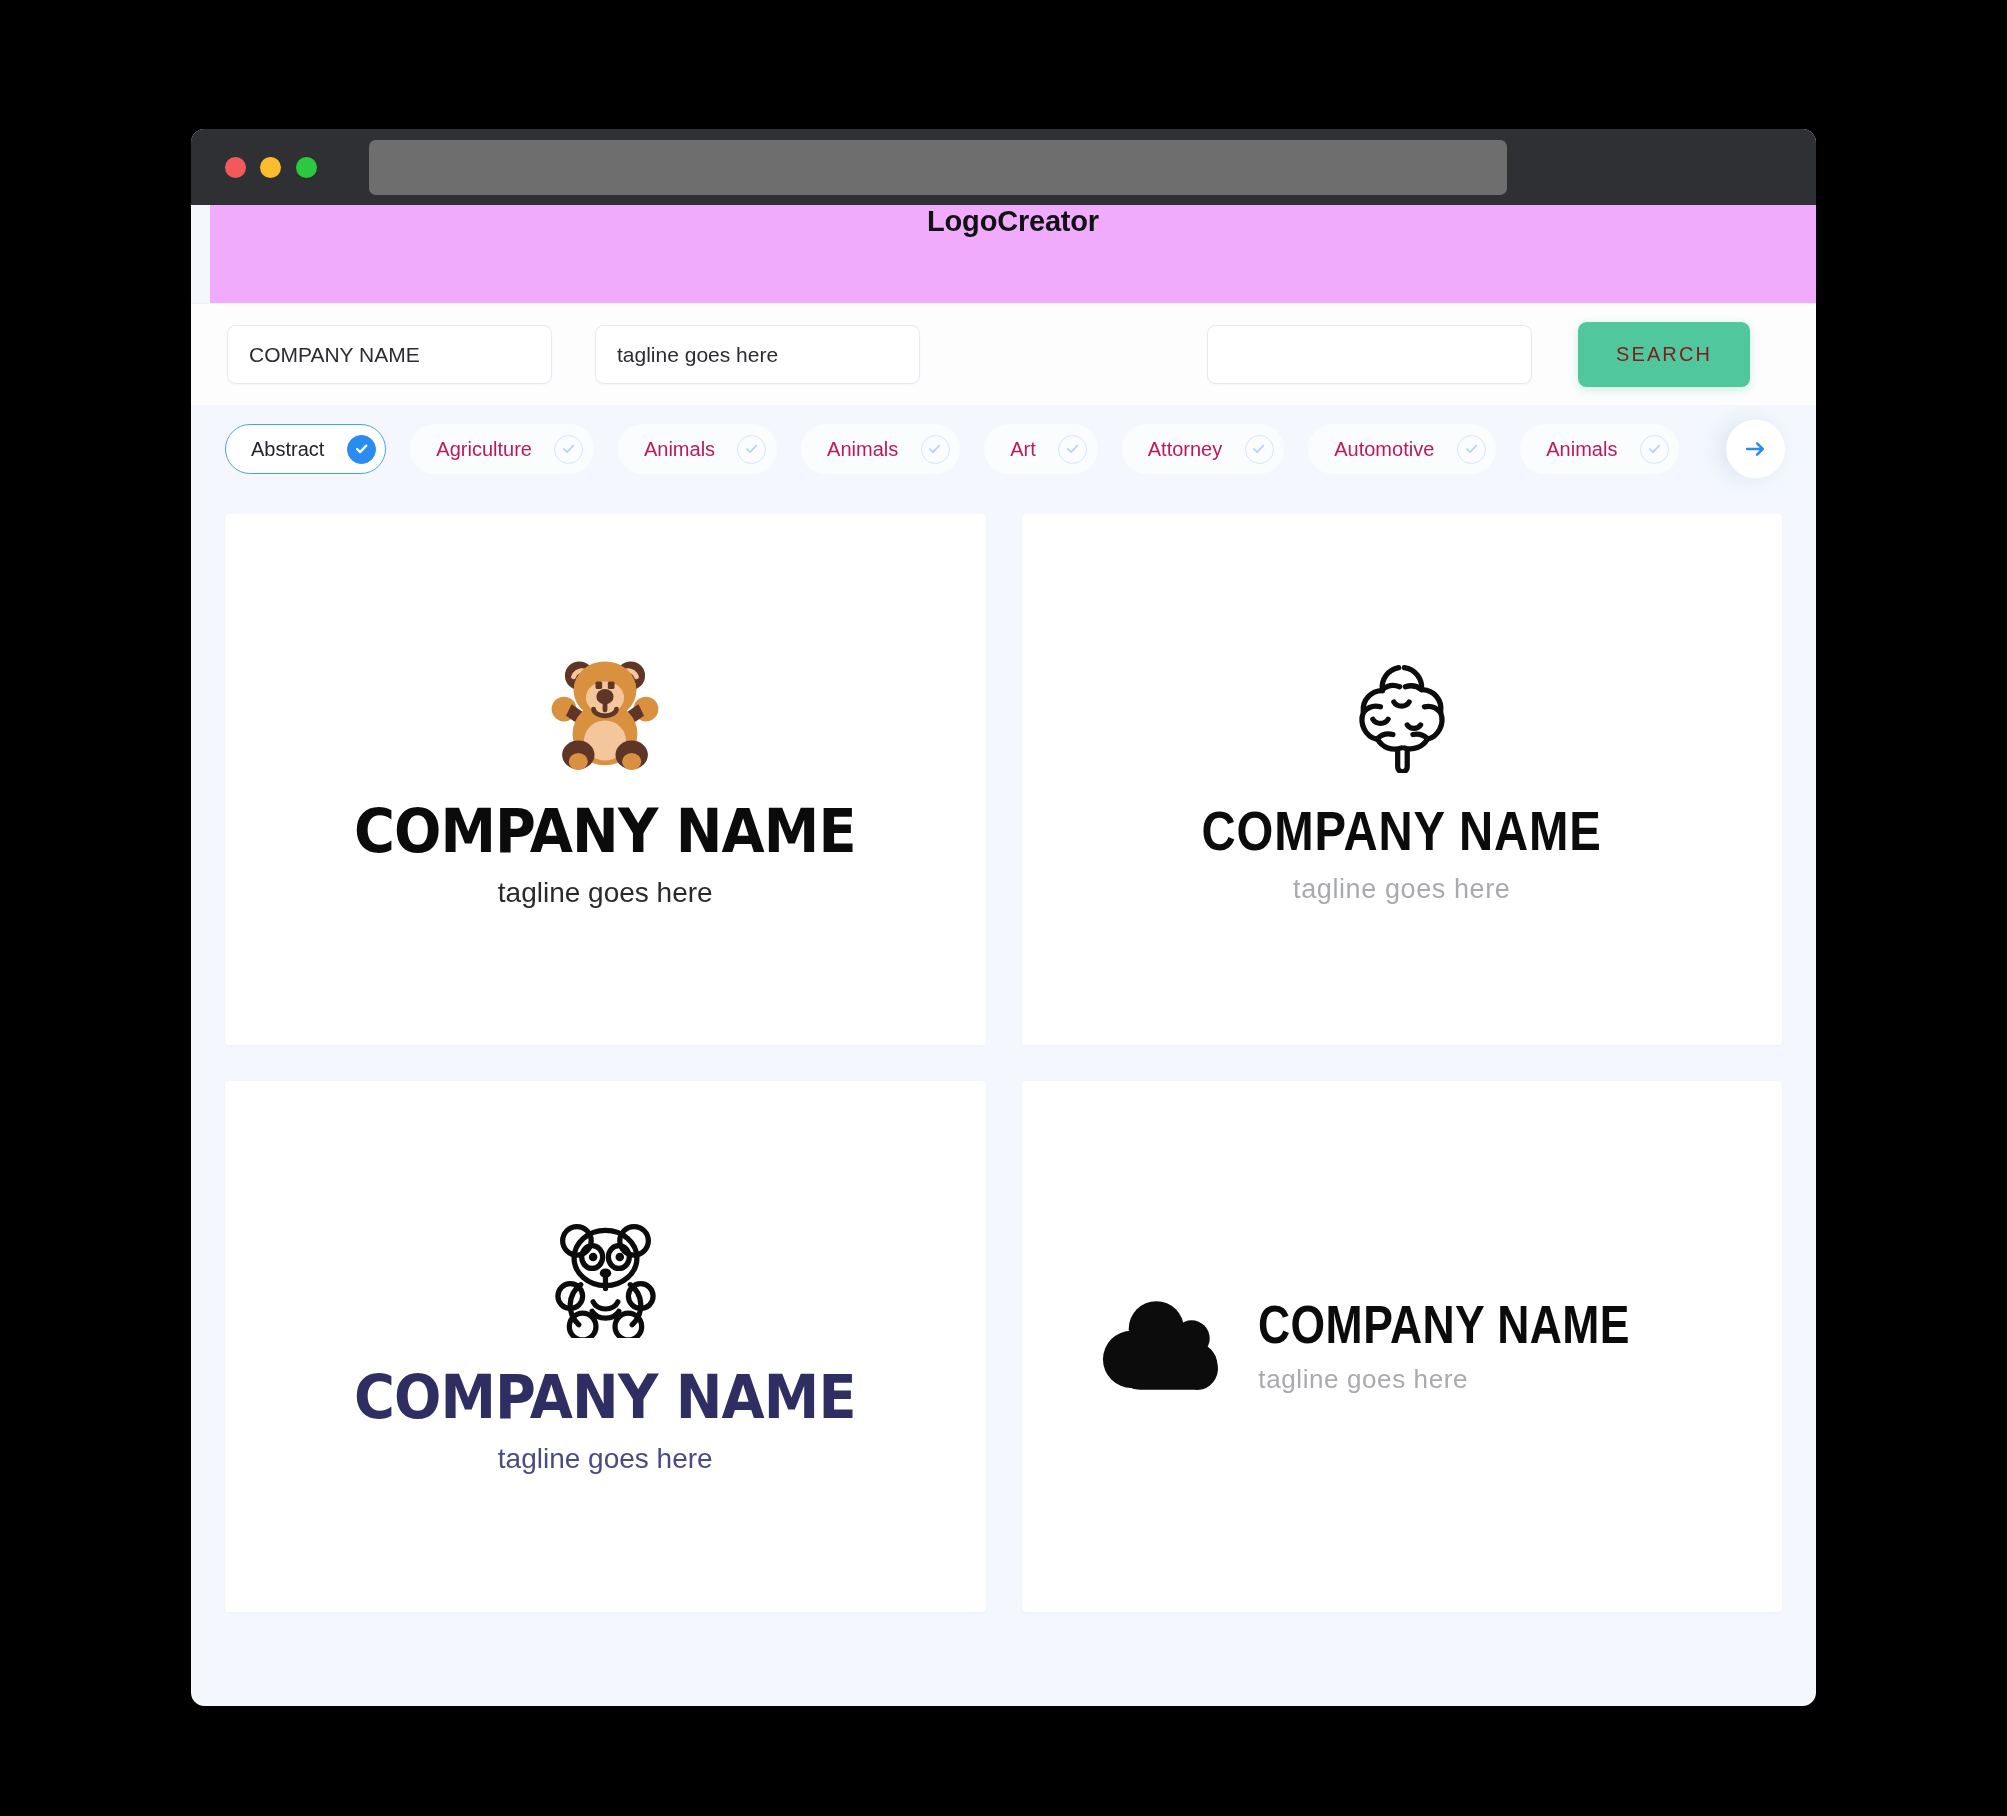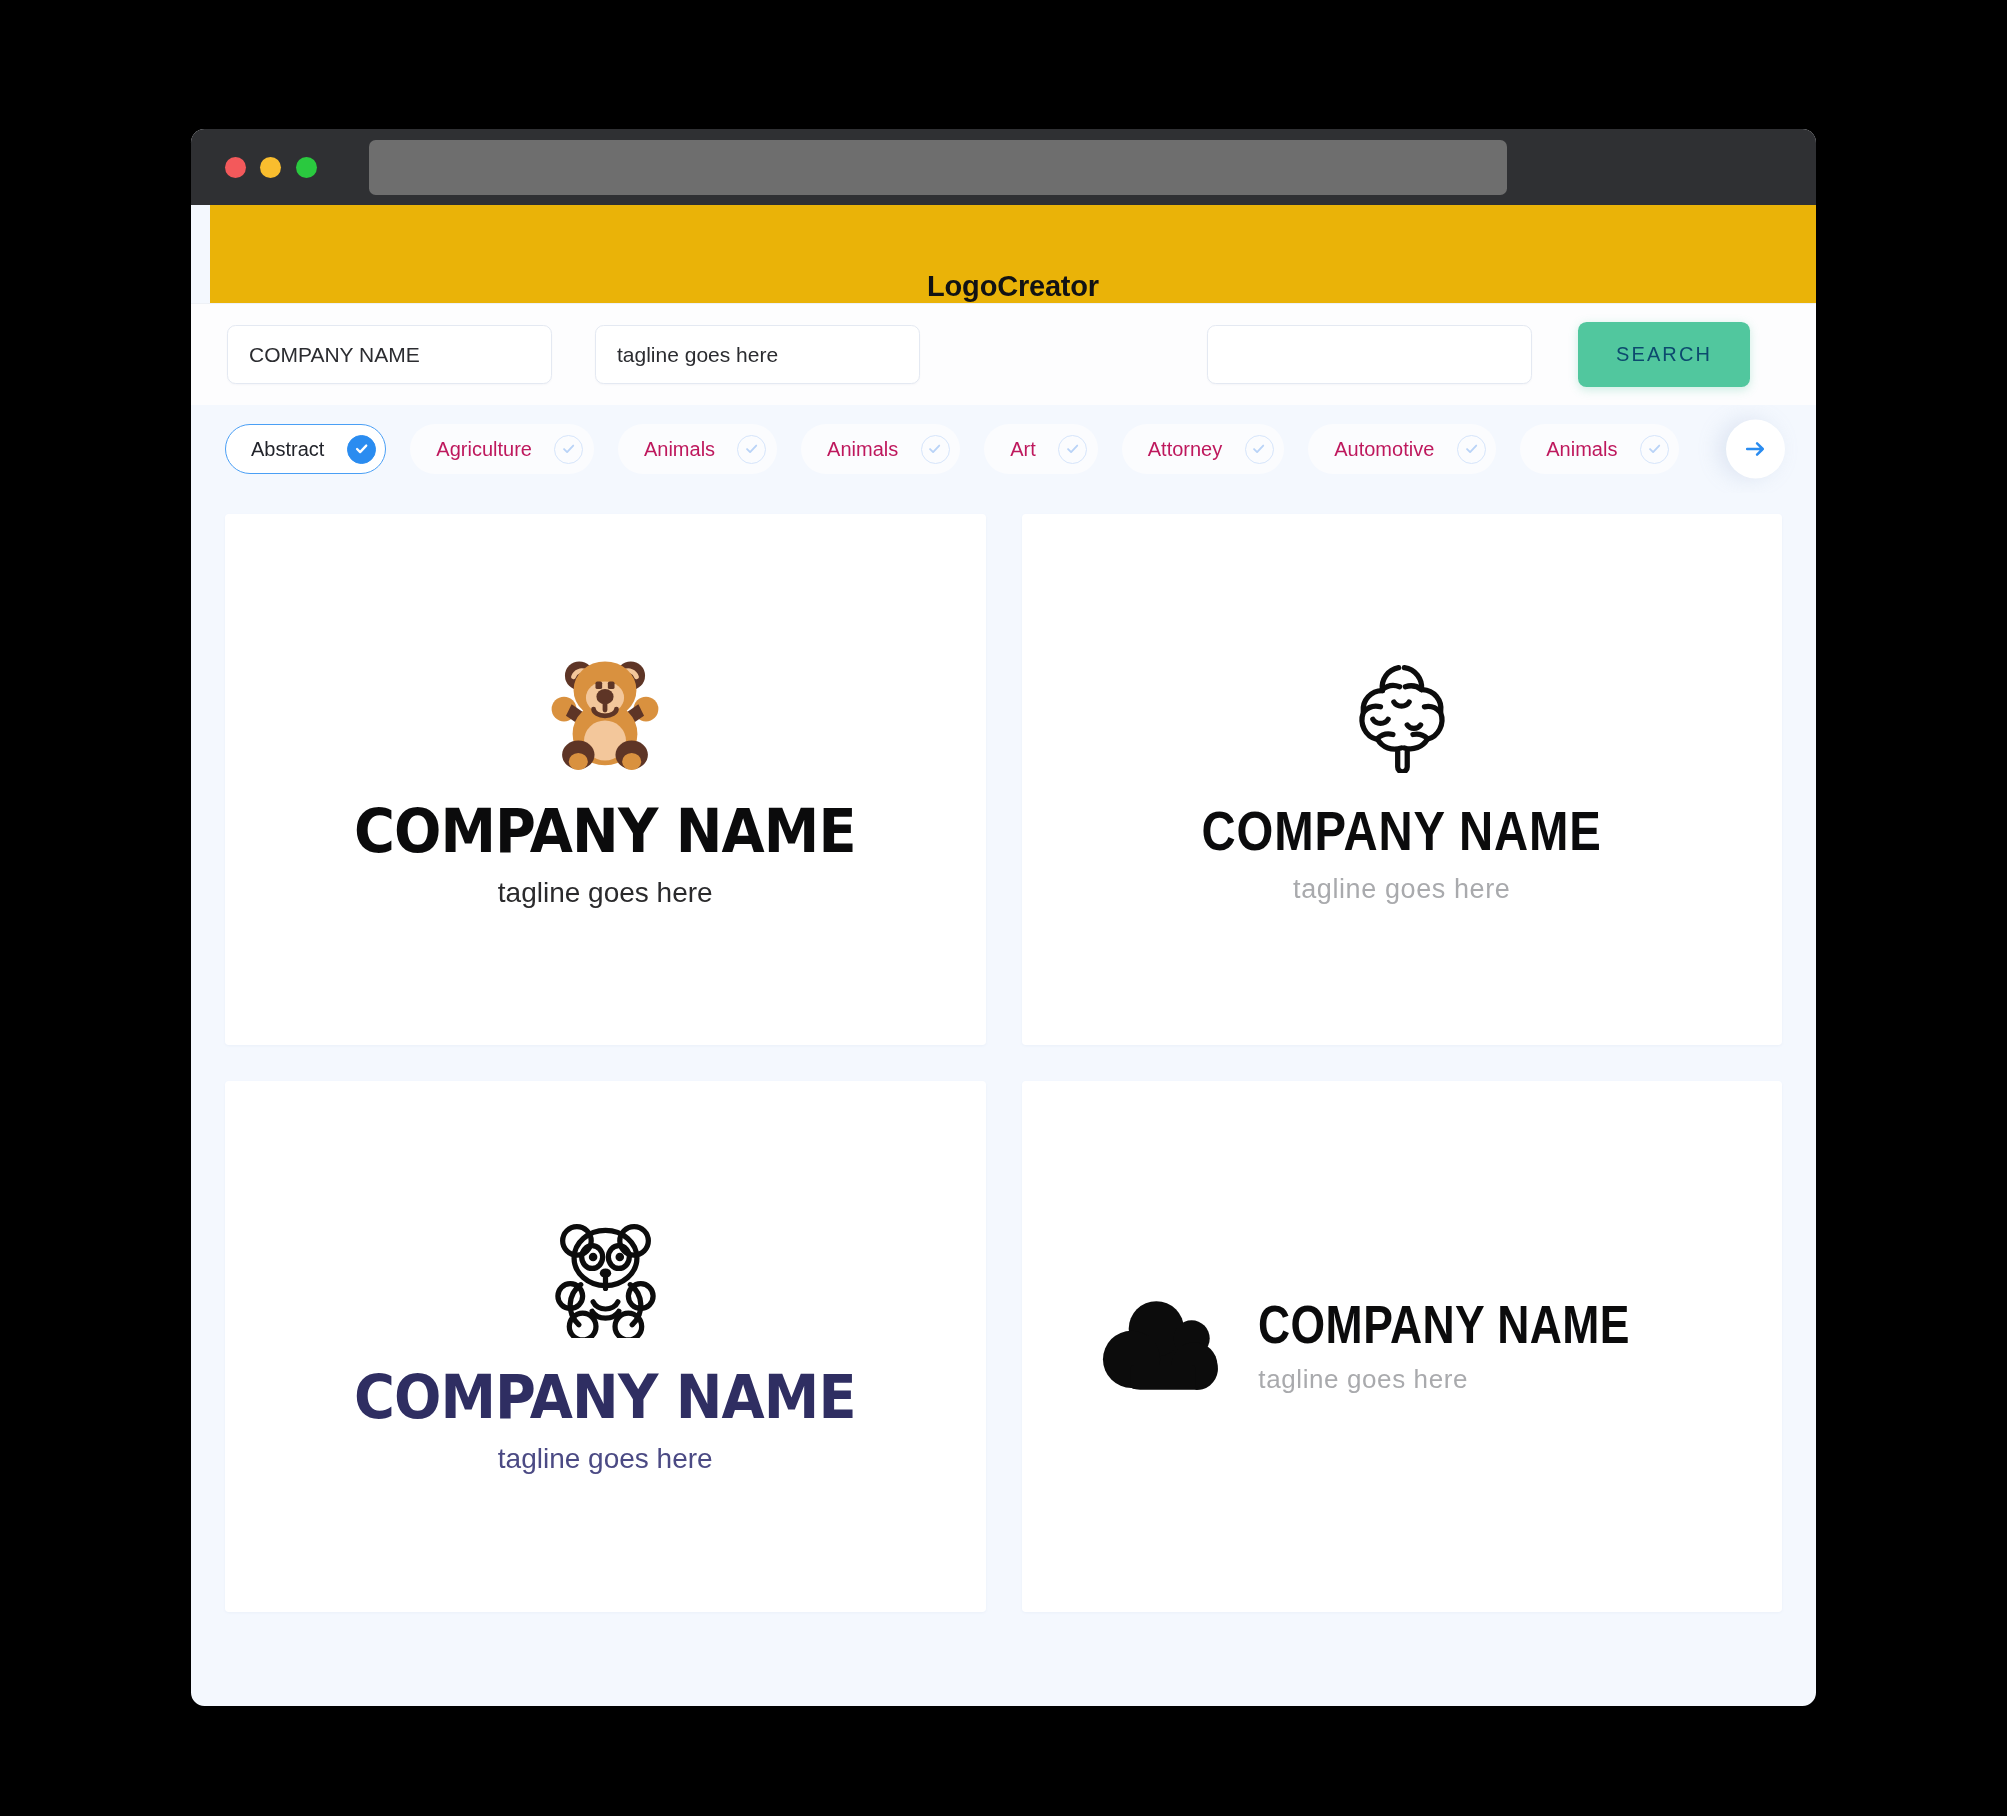--- a/index.html
+++ b/index.html
@@ -39,23 +39,23 @@
   .urlbar {
     margin-left: 52px;
     width: 1138px; height: 55px;
     background: #6e6e6e;
     border-radius: 6.7px;
   }
 
   
   .app-header {
     height: 98px;
-    background: #eab308;
-    display: flex;
-    align-items: flex-end;
+    background: #f0abfc;
+    display: flex;
+    align-items: flex-start;
     justify-content: center;
     margin-left: 19px;
   }
   .app-title {
     font-size: 29px;
     font-weight: 700;
     color: #111214;
     letter-spacing: -0.2px;
   }
 
@@ -85,21 +85,21 @@
   }
   .field-company { width: 325px; }
   .field-tagline { width: 325px; margin-left: 43px; color: #2b2c30; }
   .field-extra   { width: 325px; margin-left: 287px; }
   .search-btn {
     margin-left: 46px;
     width: 172px; height: 65px;
     background: #51c79e;
     border: none;
     border-radius: 8.6px;
-    color: #0c4a6e;
+    color: #7f1d1d;
     font-size: 20px;
     letter-spacing: 2.1px;
     font-family: "Liberation Sans", sans-serif;
     cursor: pointer;
     box-shadow: 0 2.9px 9.6px rgba(81,199,158,0.28);
   }
 
   
   .chips-row {
     height: 88px;

